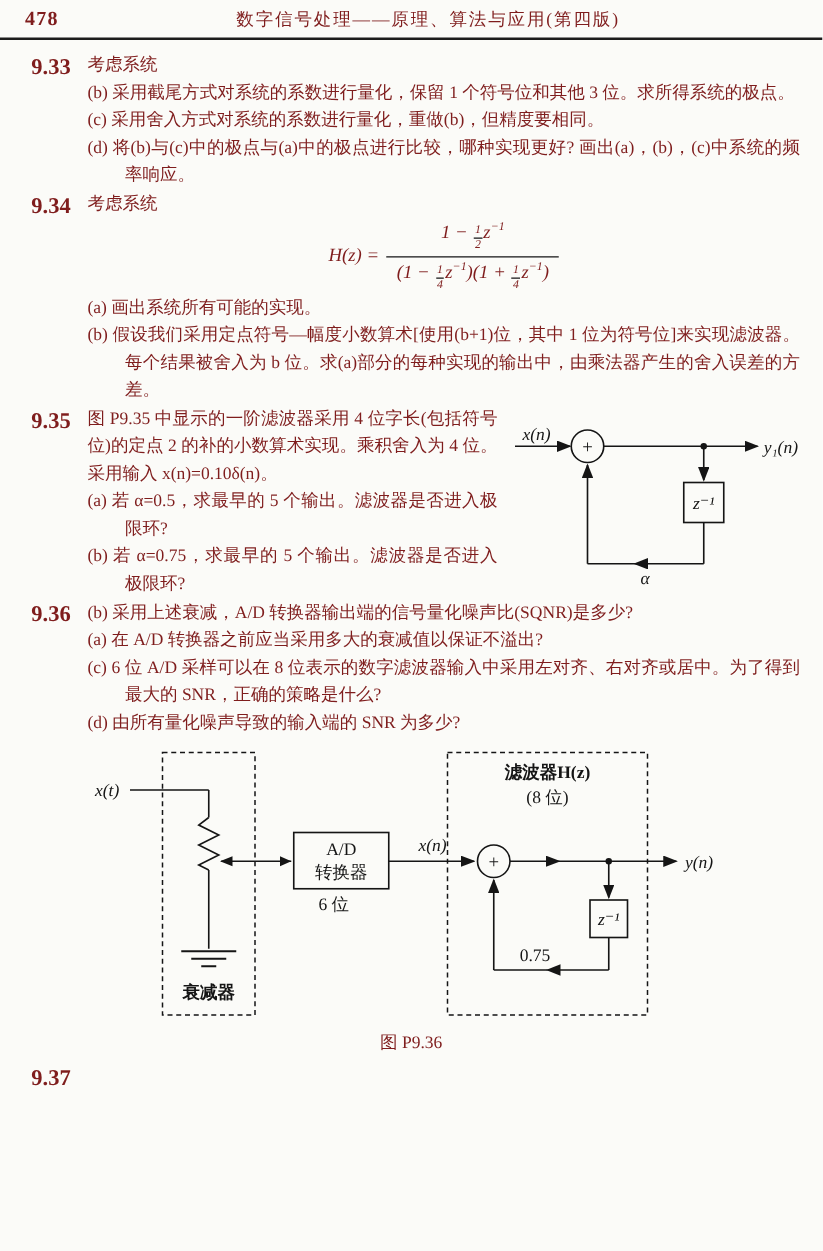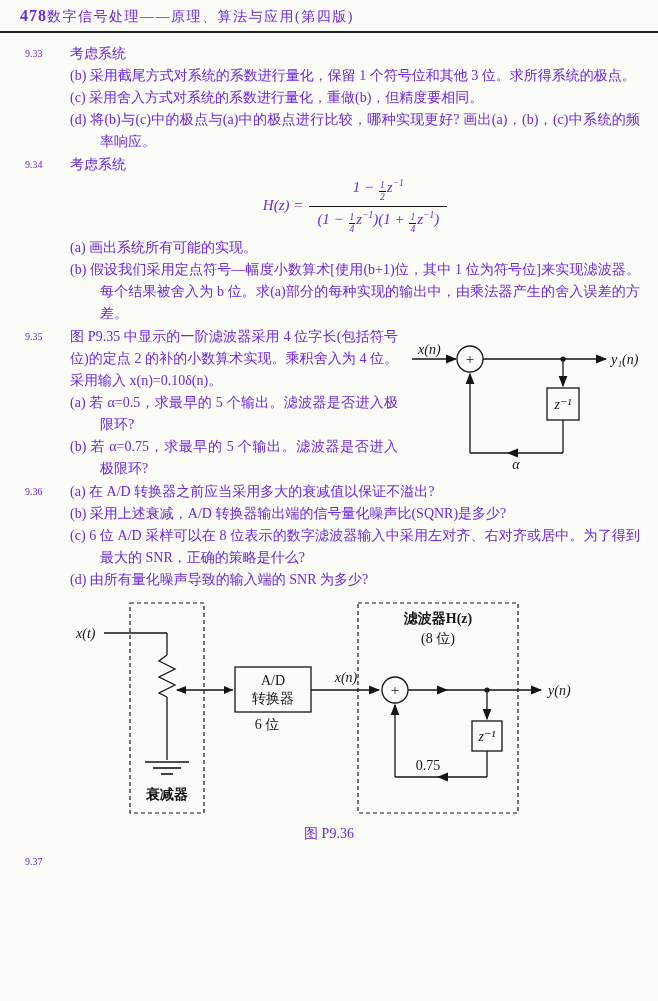--- a/index.html
+++ b/index.html
@@ -1,28 +1,28 @@
 <!DOCTYPE html>
 <html><head>
 <meta charset="utf-8">
 <style>
   html,body{margin:0;padding:0;}
   .page{
-    width:658px;height:1001px;background:#fbfbf8;color:#6d28d9;
+    width:658px;height:1001px;background:#fbfbf8;color:#7f1d1d;
     position:relative;overflow:hidden;
     font-family:"Liberation Serif","DejaVu Serif",serif;
   }
   
   .hdr{display:flex;align-items:baseline;padding:7px 20px 5px 20px;border-bottom:2.5px solid #1c1c1c;}
   .hdr .pno{font-weight:bold;font-size:16px;letter-spacing:1px;}
-  .hdr .ttl{flex:1;text-align:left;font-size:14px;letter-spacing:1.5px;}
+  .hdr .ttl{flex:1;text-align:center;font-size:14px;letter-spacing:1.5px;}
   
   .main{padding:9px 18px 0 25px;}
   .problem{display:flex;margin-top:1px;}
-  .pnum{flex:none;width:45px;font-weight:normal;font-size:10px;line-height:22px;}
+  .pnum{flex:none;width:45px;font-weight:bold;font-size:18px;line-height:22px;}
   .pbody{flex:1;font-size:14px;line-height:22px;text-align:justify;}
   .item{padding-left:30px;text-indent:-30px;}
   
   .formula933{text-align:center;font-style:italic;font-size:15px;margin:3px 0 3px 0;}
   .formula934{text-align:center;font-style:italic;font-size:15px;margin:2px 0 2px 0;line-height:1.15;}
   .frac{display:inline-block;vertical-align:middle;text-align:center;}
   .frac .num{display:block;padding:0 8px 3px;border-bottom:1.3px solid #151515;}
   .frac .den{display:block;padding:3px 8px 0;}
   .mfrac{display:inline-block;vertical-align:-0.55em;text-align:center;line-height:1;margin:0 1px;font-style:italic;}
   .mfrac .t{display:block;font-size:9.5px;padding:0 1px 1px;border-bottom:1px solid #151515;}
@@ -116,22 +116,22 @@
               <text x="110" y="128" text-anchor="middle" class="svgmath">α</text>
             </svg>
           </div>
         </div>
       </div>
     </div>
 
     <div class="problem">
       <div class="pnum">9.36</div>
       <div class="pbody">
+        <div class="item">(b) 采用上述衰减，A/D 转换器输出端的信号量化噪声比(SQNR)是多少?</div>
         <div class="item">(a) 在 A/D 转换器之前应当采用多大的衰减值以保证不溢出?</div>
-        <div class="item">(b) 采用上述衰减，A/D 转换器输出端的信号量化噪声比(SQNR)是多少?</div>
         <div class="item">(c) 6 位 A/D 采样可以在 8 位表示的数字滤波器输入中采用左对齐、右对齐或居中。为了得到最大的 SNR，正确的策略是什么?</div>
         <div class="item">(d) 由所有量化噪声导致的输入端的 SNR 为多少?</div>
       </div>
     </div>
 
     <div class="fig936wrap">
       <svg width="658" height="226" viewBox="0 0 658 226">
         <defs>
           <marker id="ah2" markerWidth="9" markerHeight="7" refX="8" refY="3.5" orient="auto">
             <path d="M0,0 L9,3.5 L0,7 z" fill="#151515"></path>

